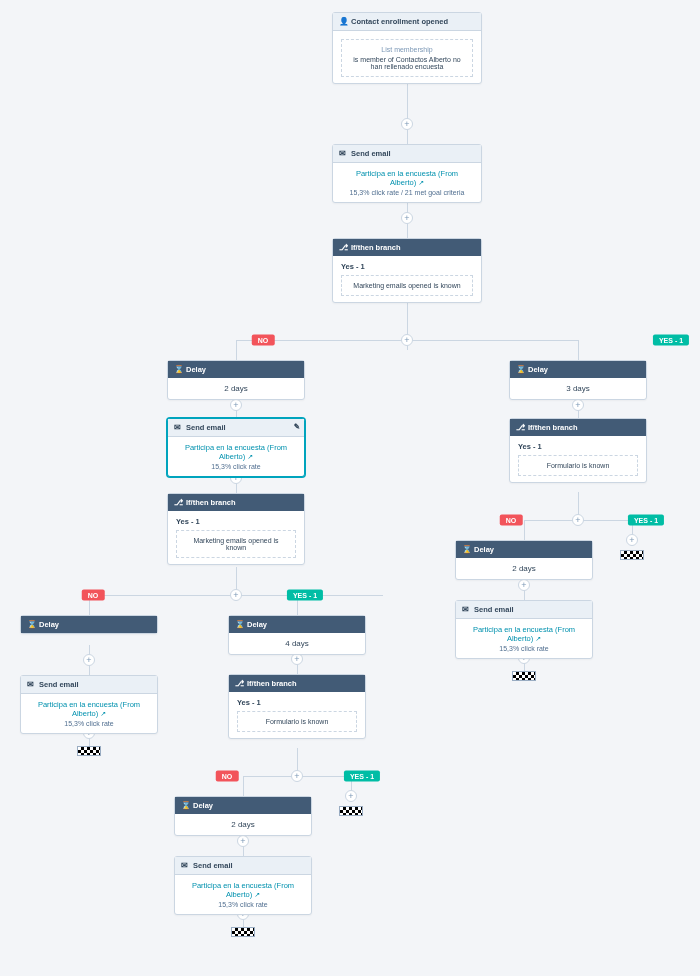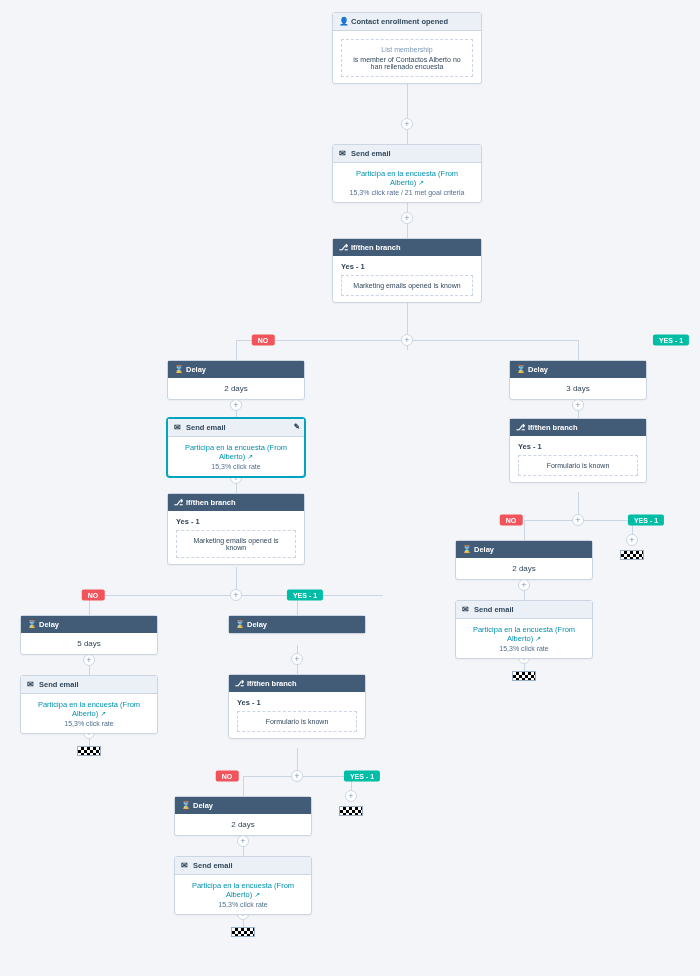--- a/index.html
+++ b/index.html
@@ -225,40 +225,40 @@
     <div style="font-weight:600; font-size:7.5px; margin-bottom:4px;">Yes - 1</div>
     <div class="inner" style="text-align:center;">Marketing emails opened is known</div>
   </div>
 </div>
 
 <div class="card" style="left:89px; top:615px; width:138px;">
   <div class="hdr dark">
         <span class="ico">⌛</span>
         <span>Delay</span>
       </div>
-  <div class="body">5 days</div>
 </div>
 
 <div class="card" style="left:89px; top:675px; width:138px;">
   <div class="hdr email">
         <span class="ico">✉</span>
         <span>Send email</span>
       </div>
   <div class="body">
     <div class="link"><span>Participa en la encuesta (From Alberto)</span><span class="ext">↗</span></div>
     <div class="sub">15,3% click rate</div>
   </div>
 </div>
 <div class="finish" style="left:89px; top:746px;"></div>
 
 <div class="card" style="left:297px; top:615px; width:138px;">
   <div class="hdr dark">
         <span class="ico">⌛</span>
         <span>Delay</span>
       </div>
+  <div class="body">4 days</div>
 </div>
 
 <div class="card" style="left:297px; top:674px; width:138px;">
   <div class="hdr dark">
         <span class="ico">⎇</span>
         <span>If/then branch</span>
       </div>
   <div class="body" style="text-align:left;">
     <div style="font-weight:600; font-size:7.5px; margin-bottom:4px;">Yes - 1</div>
     <div class="inner" style="text-align:center;">Formulario is known</div>

